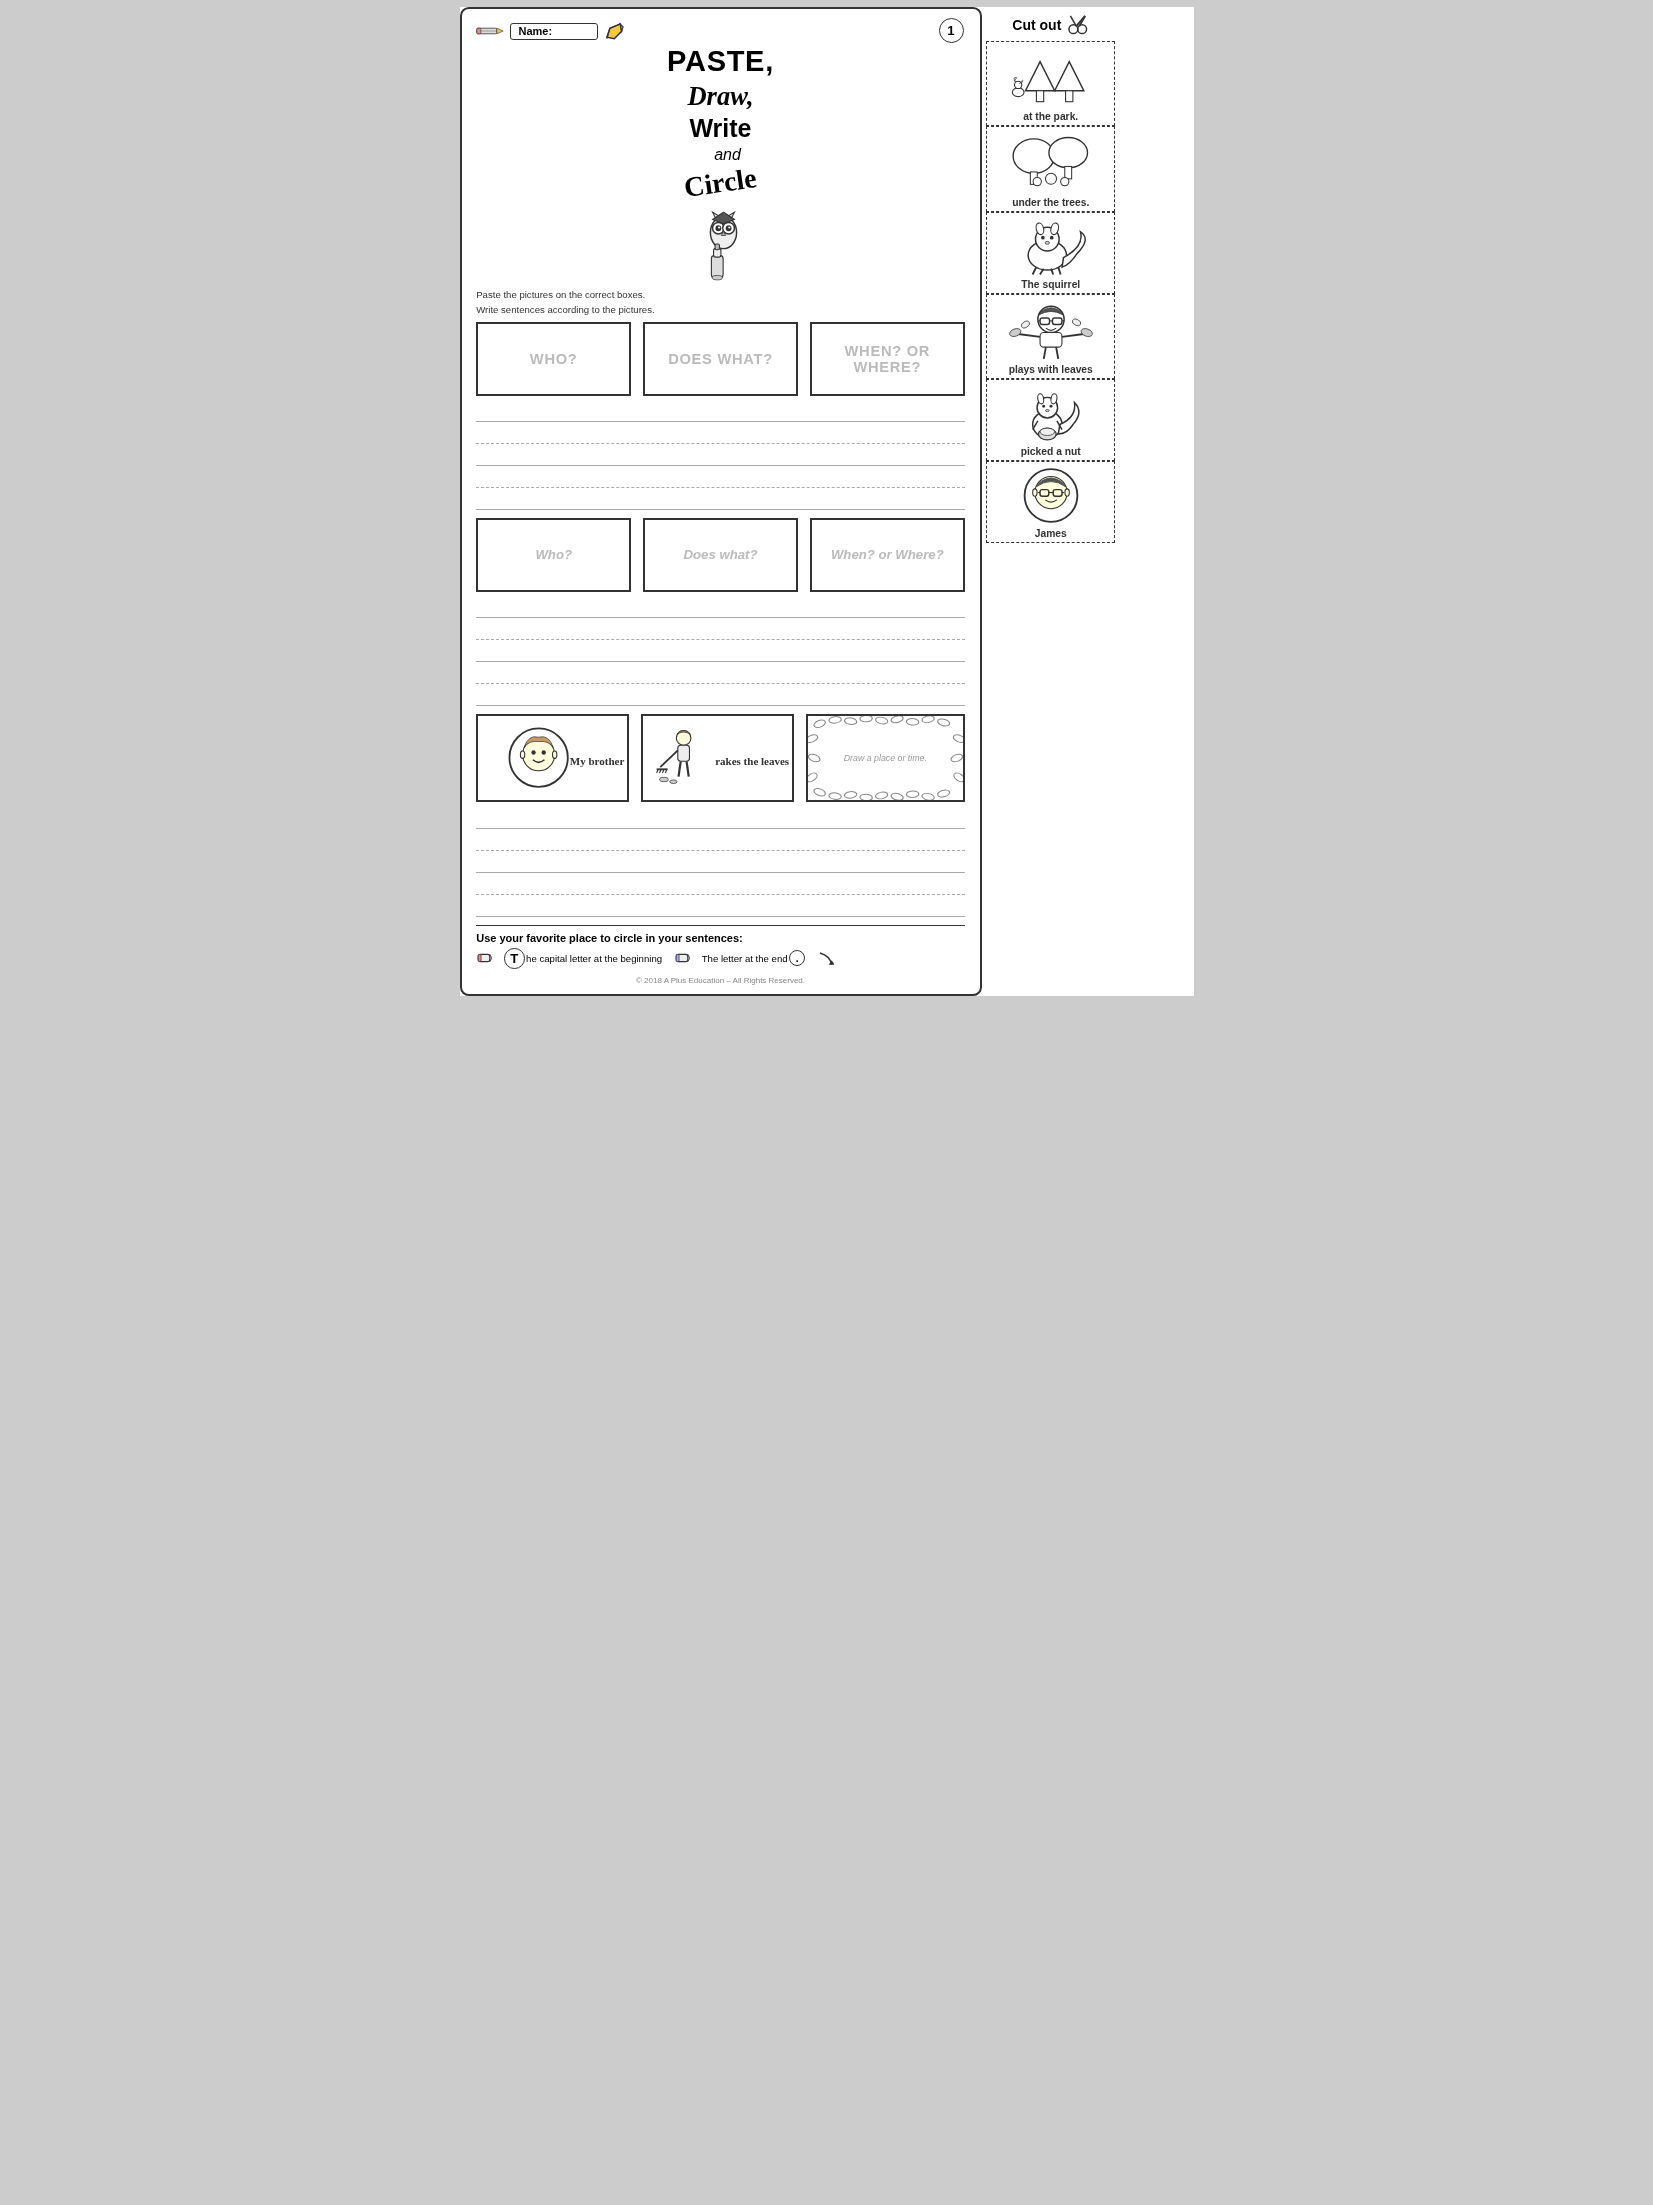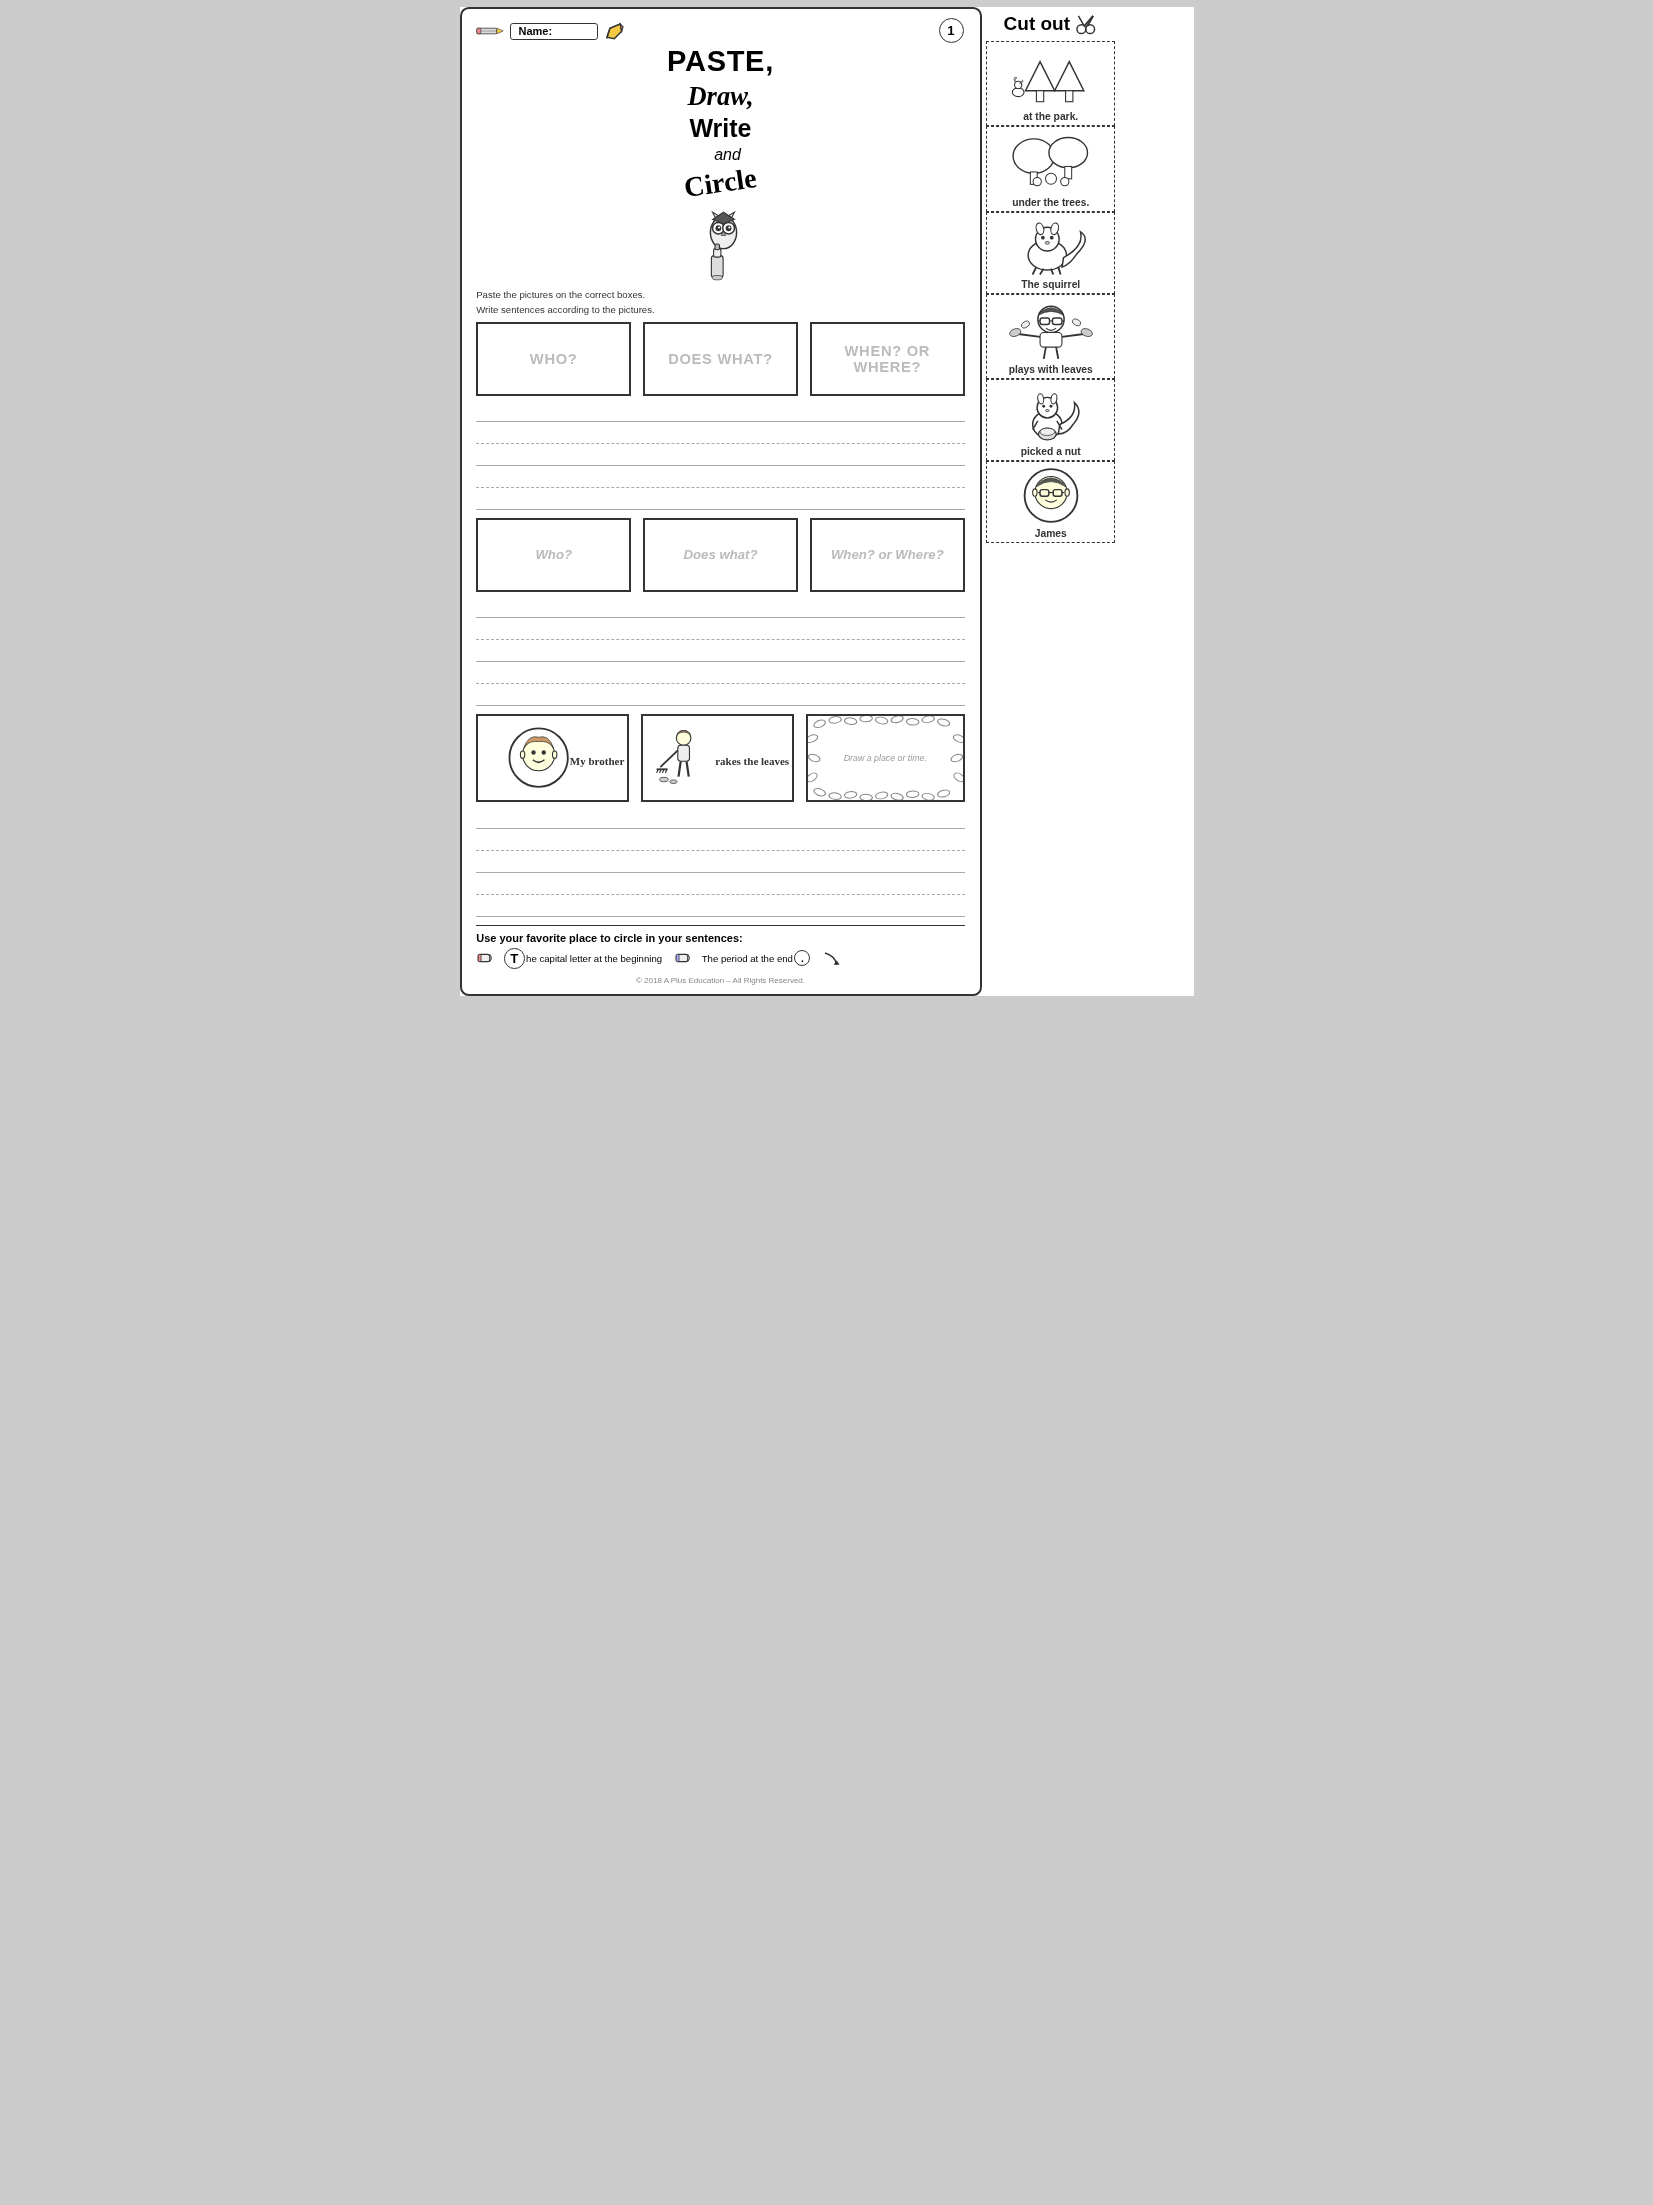--- a/index.html
+++ b/index.html
@@ -238,26 +238,26 @@
     
     .cutout-panel {
       flex: 0 0 140px;
       background: #fff;
       padding: 5.9px 4.4px 5.9px 2.9px;
       display: flex;
       flex-direction: column;
       align-items: center;
     }
     .cutout-title {
-      font-size: 19px;
+      font-size: 14px;
       font-weight: 900;
       font-family: 'Arial Black', Arial, sans-serif;
       margin-bottom: 4.4px;
       display: flex;
-      align-items: flex-start;
+      align-items: center;
       gap: 4.4px;
     }
     .cutout-item {
       border: 1.8px dashed #333;
       width: 129px;
       display: flex;
       flex-direction: column;
       align-items: center;
       padding: 4.4px 2.9px 2.9px 2.9px;
       margin-bottom: 0;
@@ -479,21 +479,21 @@
           <div class="circle-T">T</div>
           <span>he capital letter at the beginning</span>
         </div>
 
         <svg width="16" height="16" viewBox="0 0 22 22">
           <rect x="3" y="6" width="16" height="10" rx="3" fill="#eee" stroke="#333" stroke-width="1.5"></rect>
           <polygon points="19,6 22,11 19,16" fill="#aaa" stroke="#333" stroke-width="1"></polygon>
           <rect x="3" y="6" width="4" height="10" rx="2" fill="#aaf" stroke="#333" stroke-width="1"></rect>
         </svg>
         <div style="display:flex;align-items:center;">
-          <span>The period at the end</span>
+          <span>The letter at the end</span>
           <div class="circle-period">.</div>
         </div>
 
         <svg width="17.6" height="17.6" viewBox="0 0 24 24">
           <path d="M4,4 Q18,8 20,20" stroke="#333" stroke-width="2" fill="none"></path>
           <polygon points="16,20 24,20 20,14" fill="#333"></polygon>
         </svg>
       </div>
     </div>
 

